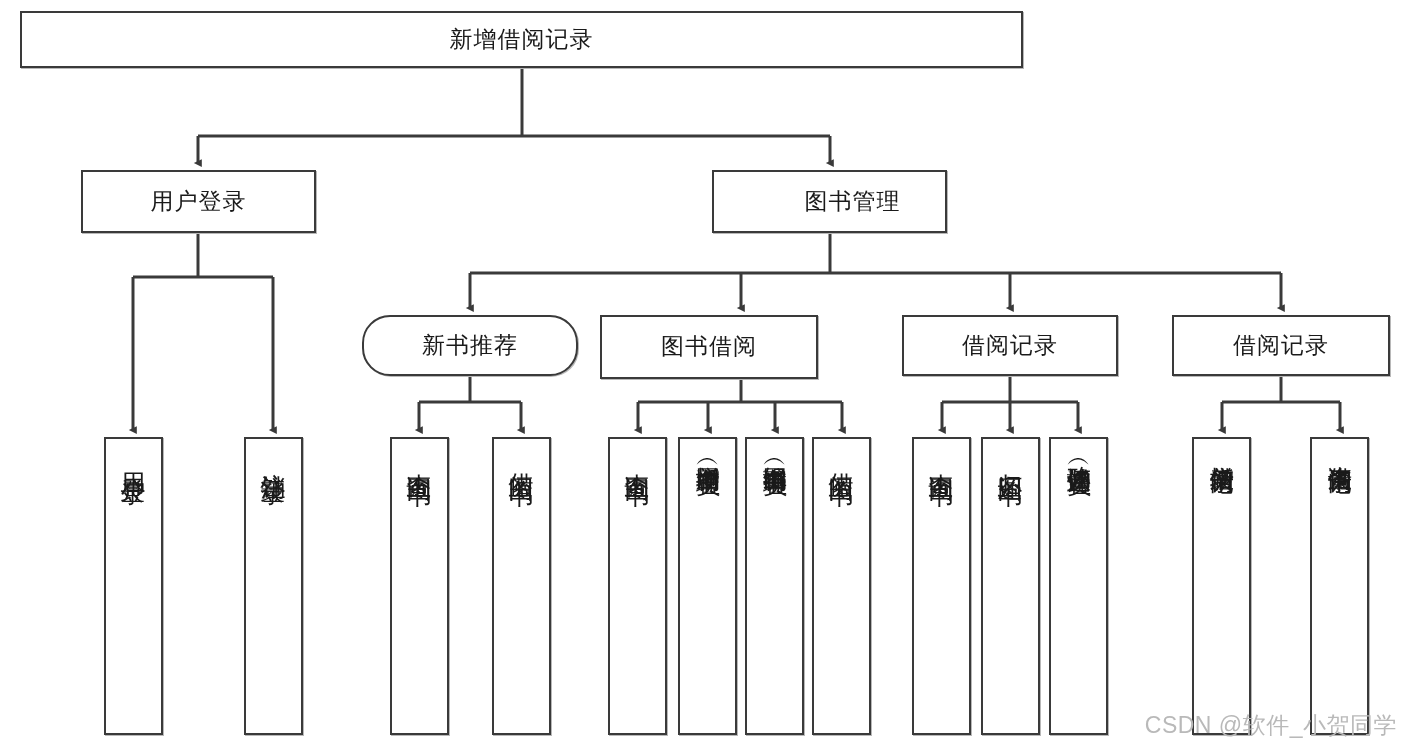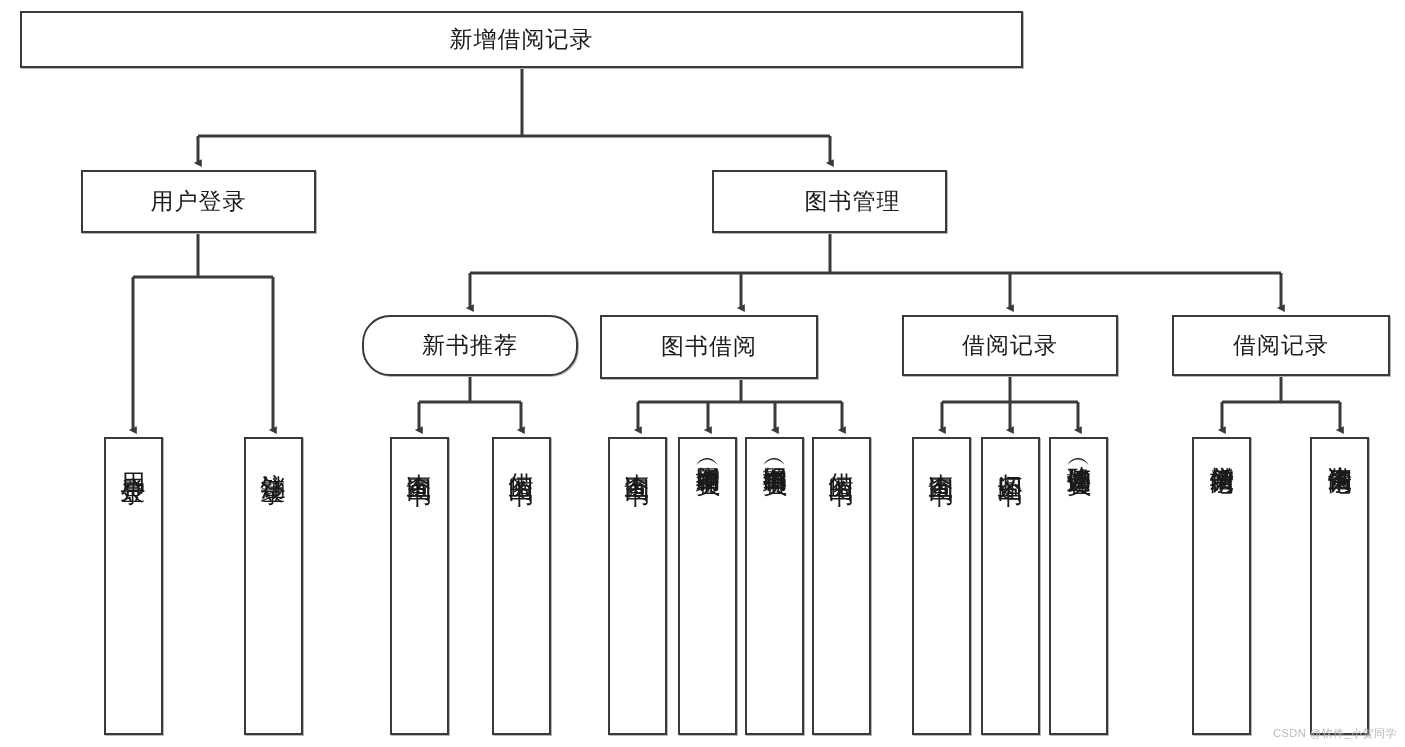--- a/index.html
+++ b/index.html
@@ -61,21 +61,21 @@
     padding-top: 8px;
   }
   .node.vertical.tall-text .vtext {
     font-size: 24px;
     letter-spacing: 1px;
   }
   #watermark {
     position: absolute;
     right: 8px;
     bottom: 6px;
-    font-size: 11px;
+    font-size: 23px;
     color: #b9b9b9;
     letter-spacing: 0.5px;
     white-space: nowrap;
     user-select: none;
   }
 </style>
 </head>
 <body>
 
 <div id="diagram-root">

